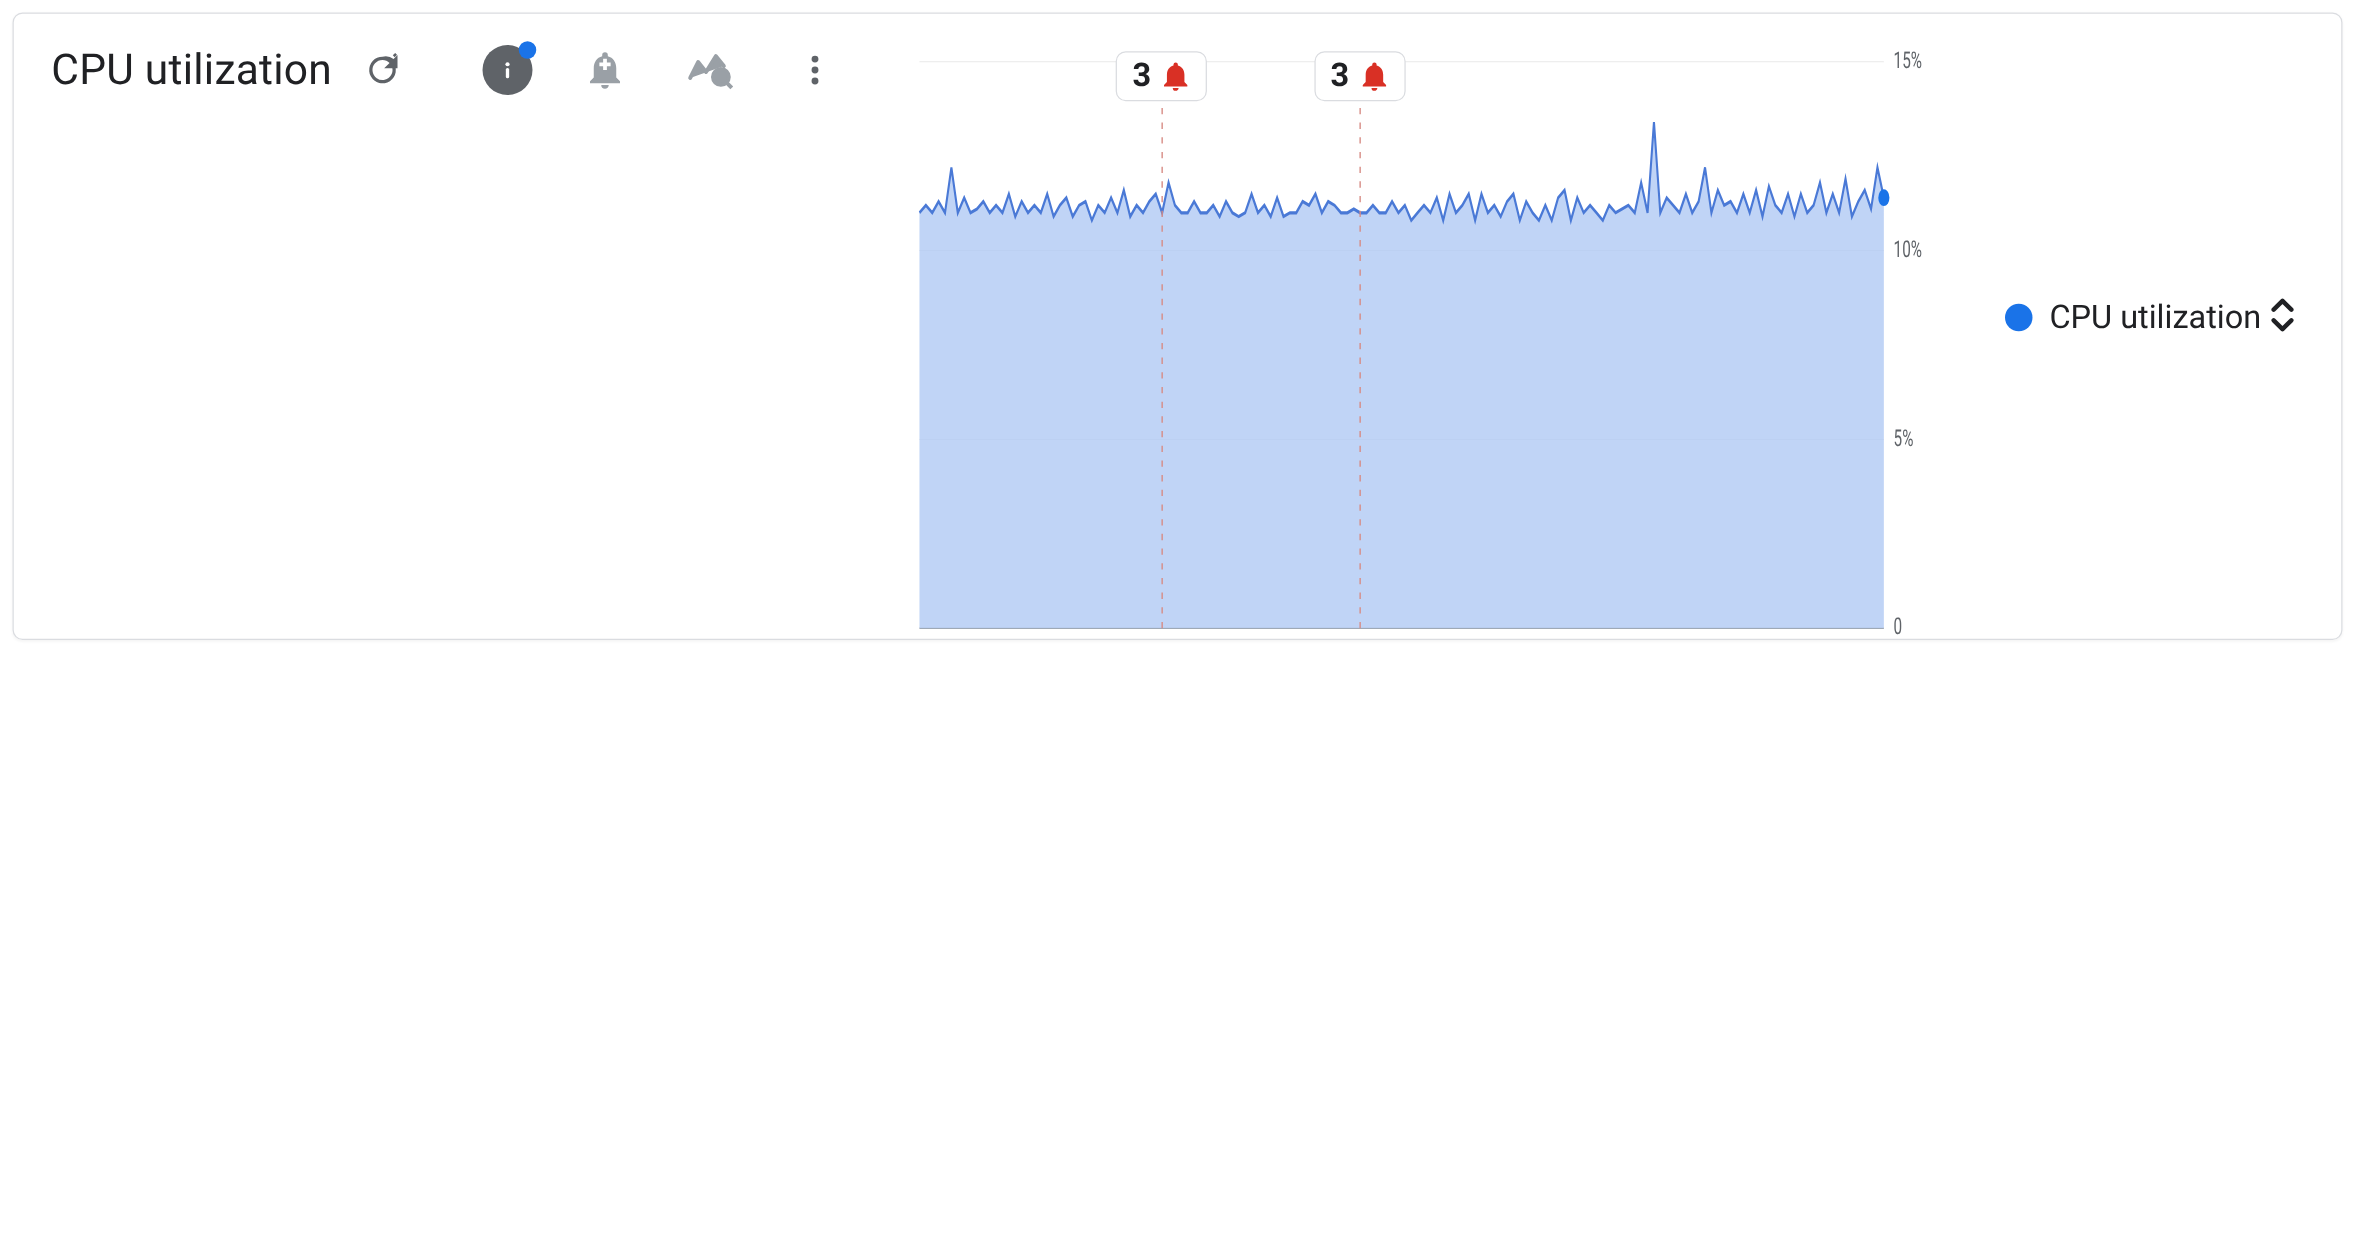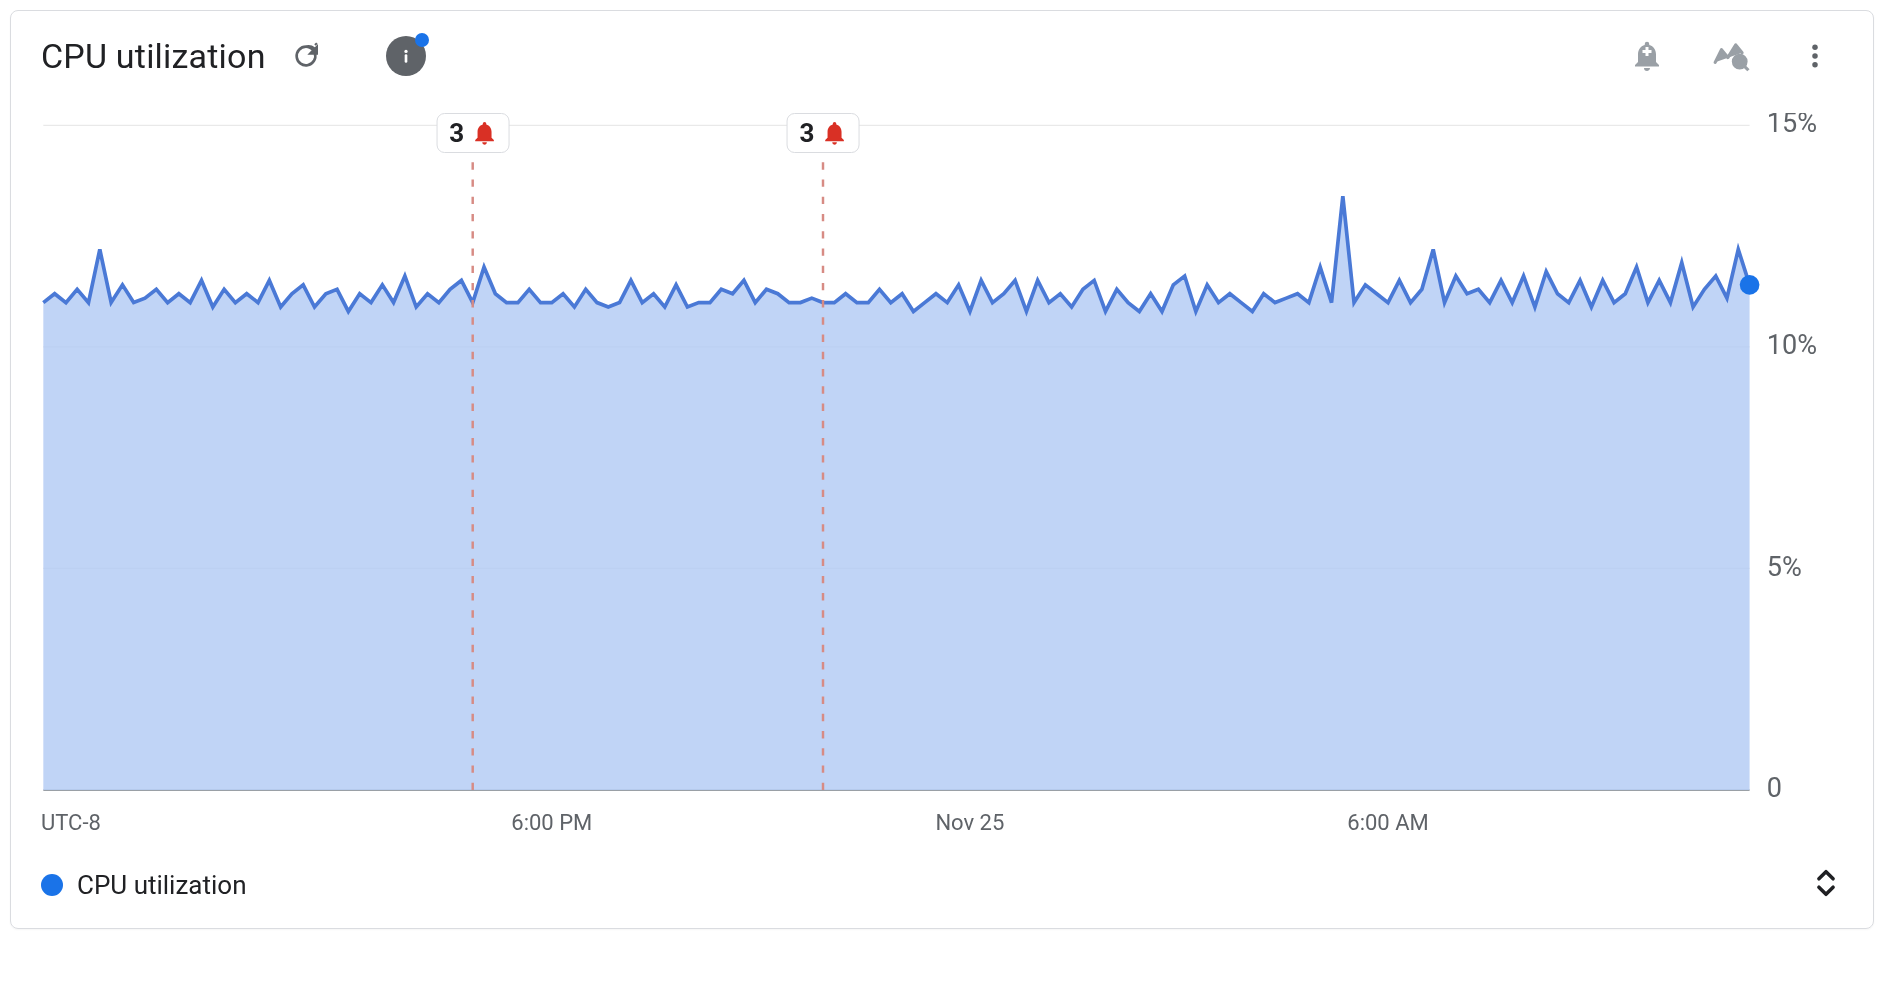--- a/index.html
+++ b/index.html
@@ -22,21 +22,21 @@
     font-family: Roboto, "Helvetica Neue", Arial, sans-serif;
     background: #fff;
     color: var(--gray-900);
   }
   .card {
     width: 100%;
     border: 1px solid var(--gray-300);
     border-radius: 8px;
     box-shadow: 0 1px 2px rgba(0,0,0,0.04);
     display: flex;
-    flex-direction: column;
+    flex-direction: row;
     overflow: hidden;
   }
   
   .header {
     display: flex;
     align-items: center;
     padding: 18px 28px 0 30px;
     gap: 18px;
     height: 72px;
   }
@@ -239,26 +239,20 @@
             <path d="M12 22c1.1 0 2-.9 2-2h-4a2 2 0 0 0 2 2zm6-6V11c0-3.07-1.63-5.64-4.5-6.32V4a1.5 1.5 0 0 0-3 0v.68C7.64 5.36 6 7.92 6 11v5l-2 2v1h16v-1l-2-2z"></path>
           </svg>
         </div>
         <div class="alert-pill" style="left: 43.469%;">
           <span>3</span>
           <svg viewBox="0 0 24 24" fill="#d93025">
             <path d="M12 22c1.1 0 2-.9 2-2h-4a2 2 0 0 0 2 2zm6-6V11c0-3.07-1.63-5.64-4.5-6.32V4a1.5 1.5 0 0 0-3 0v.68C7.64 5.36 6 7.92 6 11v5l-2 2v1h16v-1l-2-2z"></path>
           </svg>
         </div>
       </div>
-    <div class="x-labels" id="x-labels">
-      <span class="tz-label">UTC-8</span>
-    <span class="x-tick-label" style="left: 28.584%;">6:00 PM</span>
-        <span class="x-tick-label" style="left: 51.531%;">Nov 25</span>
-        <span class="x-tick-label" style="left: 74.478%;">6:00 AM</span>
-      </div>
   </div>
 
   <div class="legend-row">
     <div class="legend-item">
       <div class="legend-dot"></div>
       <span>CPU utilization</span>
     </div>
     <div class="sorter">
       <svg viewBox="0 0 24 24" fill="none" stroke="#202124" stroke-width="2.5" stroke-linecap="round" stroke-linejoin="round">
         <polyline points="7,9 12,4 17,9"></polyline>

